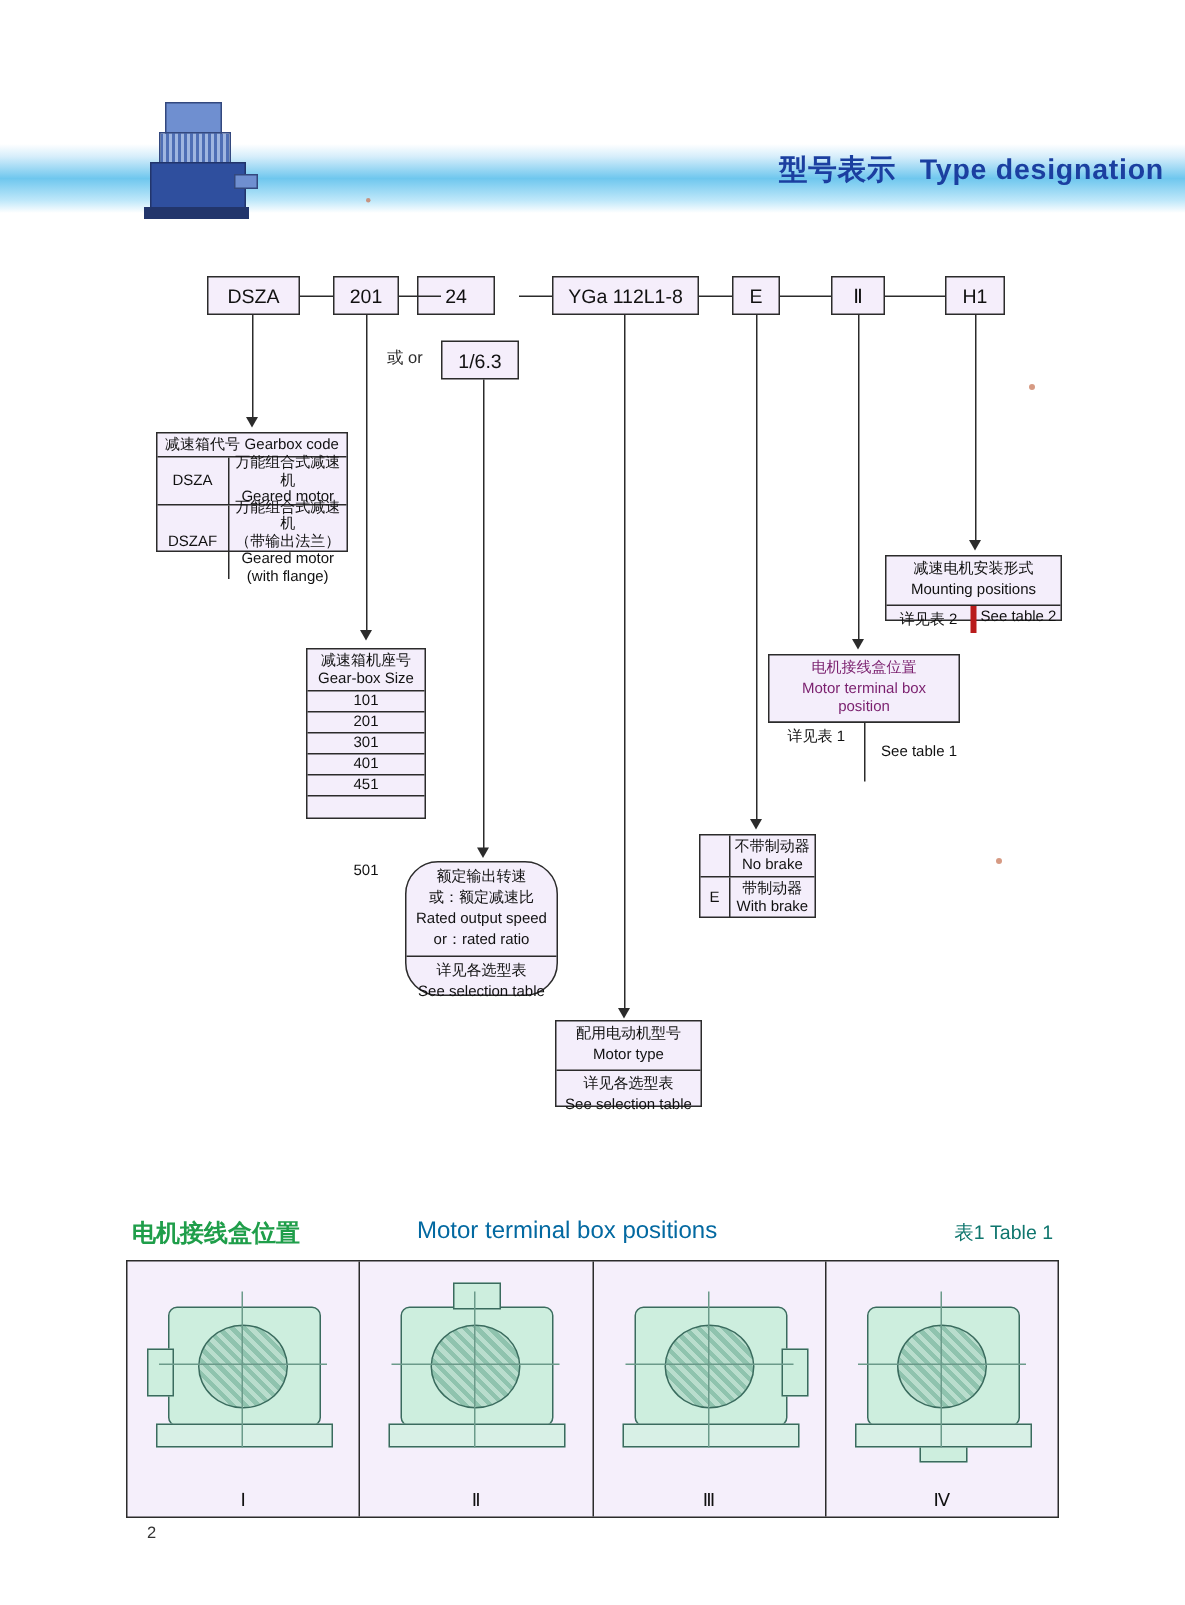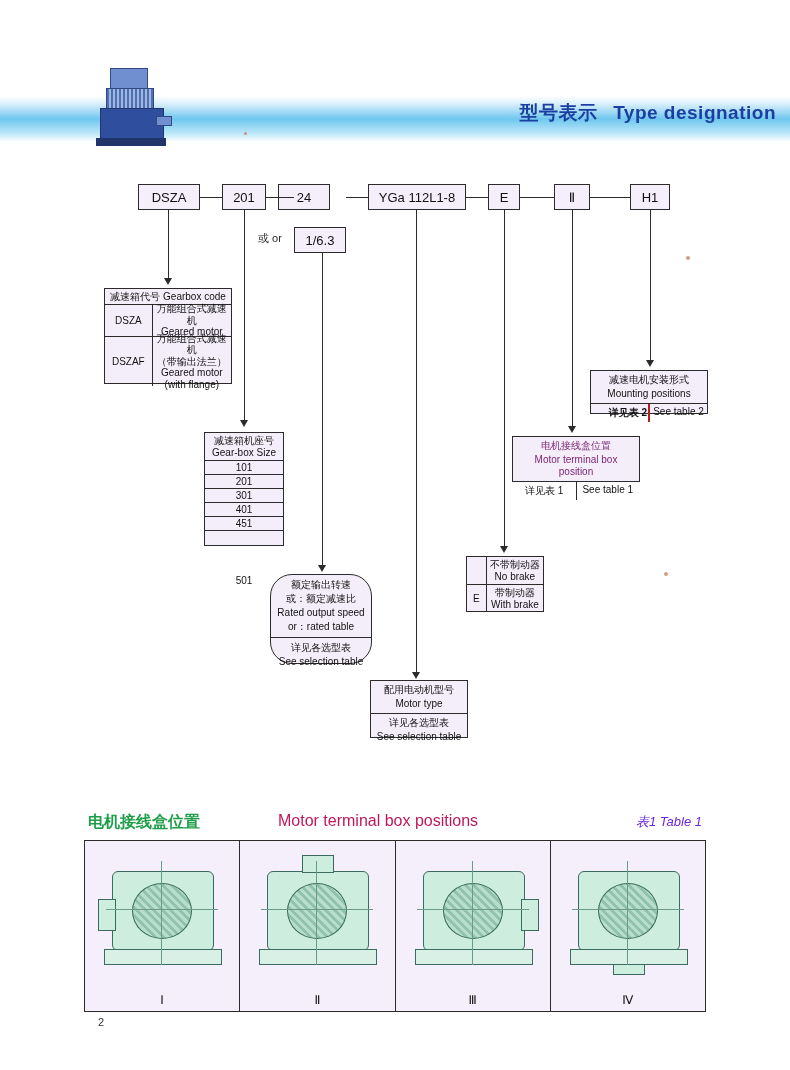--- a/index.html
+++ b/index.html
@@ -70,24 +70,24 @@
     border-top:7px solid #2b2b2b;
   }
 
   .dash{position:absolute;font-size:13px;color:#2b2b2b;}
 
   
   .sect-title-cn{
     position:absolute;left:88px;top:812px;font-size:16px;font-weight:bold;color:#1f9e4a;
   }
   .sect-title-en{
-    position:absolute;left:278px;top:812px;font-size:16px;color:#be185d;
+    position:absolute;left:278px;top:812px;font-size:16px;color:#0369a1;
   }
   .table-label{
-    position:absolute;right:88px;top:813px;font-size:13px;color:#6d28d9;font-style:italic;
+    position:absolute;right:88px;top:813px;font-size:13px;color:#0f766e;
   }
   .tbl1{
     position:absolute;left:84px;top:840px;width:622px;height:172px;
     border:1px solid #2b2b2b;box-sizing:border-box;
     background:#f5effb;display:flex;
   }
   .tbl1 .cellbox{
     flex:1;border-right:1px solid #2b2b2b;position:relative;box-sizing:border-box;
   }
   .tbl1 .cellbox:last-child{border-right:none;}
@@ -152,21 +152,21 @@
   <div class="ln lnh" style="left:466px;top:197px;width:22px;"></div>
   <div class="ln lnh" style="left:520px;top:197px;width:34px;"></div>
   <div class="ln lnh" style="left:590px;top:197px;width:40px;"></div>
 
   <div class="dash" style="left:258px;top:231px;font-size:11px;">或  or</div>
   <div class="box code-box" style="left:294px;top:227px;width:52px;">1/6.3</div>
 
   <div class="ln lnv" style="left:168px;top:210px;height:70px;"></div>
   <div class="arrow-dn" style="left:164px;top:278px;"></div>
 
-  <div class="tbl" style="left:104px;top:288px;width:128px;height:96px;">
+  <div class="tbl" style="left:104px;top:288px;width:128px;height:80px;">
     <div class="row" style="height:16px;">
       <div class="cell" style="width:100%;">
         <span>减速箱代号</span>
         <span style="margin-left:3px;">Gearbox code</span>
       </div>
     </div>
     <div class="row" style="height:32px;">
       <div class="cell l" style="width:48px;">DSZA</div>
       <div class="cell" style="width:79px;flex-direction:column;">
         <span>万能组合式减速机</span>
@@ -215,21 +215,21 @@
   </div>
 
   <div class="ln lnv" style="left:322px;top:253px;height:314px;"></div>
   <div class="arrow-dn" style="left:318px;top:565px;"></div>
 
   <div class="tbl" style="left:270px;top:574px;width:102px;height:90px;border-radius:22px;">
     <div style="padding:3px 2px;border-bottom:1px solid #2b2b2b;">
       <span class="plain">额定输出转速</span>
       <span class="plain">或：额定减速比</span>
       <span class="plain">Rated output speed</span>
-      <span class="plain">or：rated table</span>
+      <span class="plain">or：rated ratio</span>
     </div>
     <div style="padding:3px 2px;">
       <span class="plain">详见各选型表</span>
       <span class="plain">See selection table</span>
     </div>
   </div>
 
   <div class="ln lnv" style="left:416px;top:210px;height:464px;"></div>
   <div class="arrow-dn" style="left:412px;top:672px;"></div>
 
@@ -267,34 +267,34 @@
   <div class="ln lnv" style="left:572px;top:210px;height:218px;"></div>
   <div class="arrow-dn" style="left:568px;top:426px;"></div>
 
   <div class="tbl" style="left:512px;top:436px;width:128px;height:46px;">
     <div style="padding:2px 2px;border-bottom:1px solid #2b2b2b;">
       <span class="plain" style="color:#7a1f6e;">电机接线盒位置</span>
       <span class="plain" style="color:#7a1f6e;">Motor terminal box position</span>
     </div>
     <div style="display:flex;">
       <div style="flex:1;text-align:center;padding:2px 1px;border-right:1px solid #2b2b2b;">详见表 1</div>
-      <div style="flex:1;text-align:center;padding:2px 1px;">See table 1</div>
+      <div style="flex:1;text-align:right;padding:14px 1px;">See table 1</div>
     </div>
   </div>
 
   <div class="ln lnv" style="left:650px;top:210px;height:152px;"></div>
   <div class="arrow-dn" style="left:646px;top:360px;"></div>
 
   <div class="tbl" style="left:590px;top:370px;width:118px;height:44px;">
     <div style="padding:2px 2px;border-bottom:1px solid #2b2b2b;">
       <span class="plain">减速电机安装形式</span>
       <span class="plain">Mounting positions</span>
     </div>
     <div style="display:flex;">
-      <div style="flex:1;text-align:right;padding:2px 1px;border-right:2px solid #b91c1c;font-weight:bold;">详见表 2</div>
+      <div style="flex:1;text-align:center;padding:2px 1px;border-right:4px solid #b91c1c;">详见表 2</div>
       <div style="flex:1;text-align:center;padding:2px 1px;">See table 2</div>
     </div>
   </div>
 
   <div class="dot" style="left:686px;top:256px;"></div>
   <div class="dot" style="left:664px;top:572px;"></div>
   <div class="dot" style="left:244px;top:132px;width:3px;height:3px;"></div>
 
   <div class="sect-title-cn">电机接线盒位置</div>
   <div class="sect-title-en">Motor terminal box positions</div>

